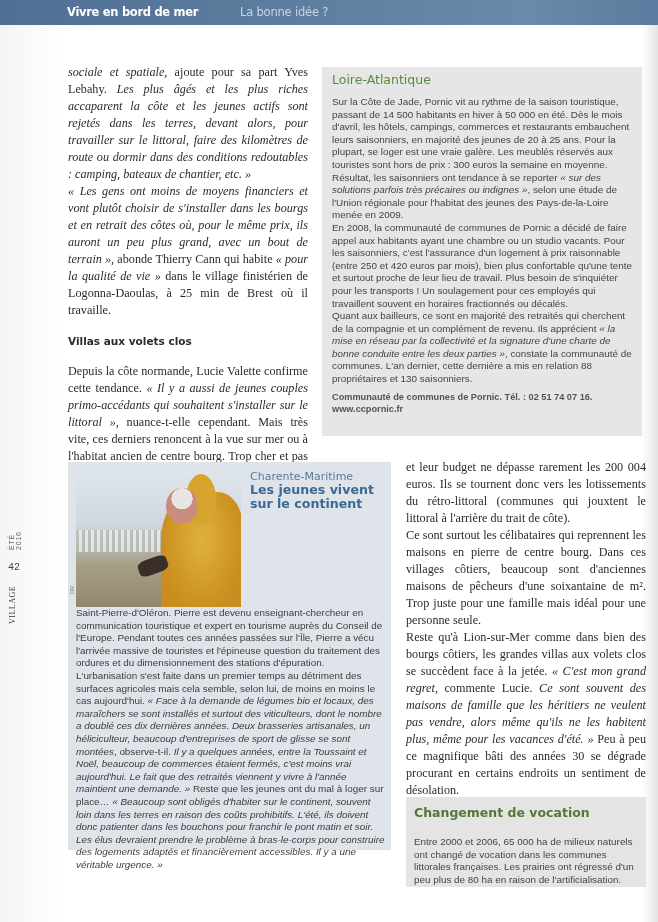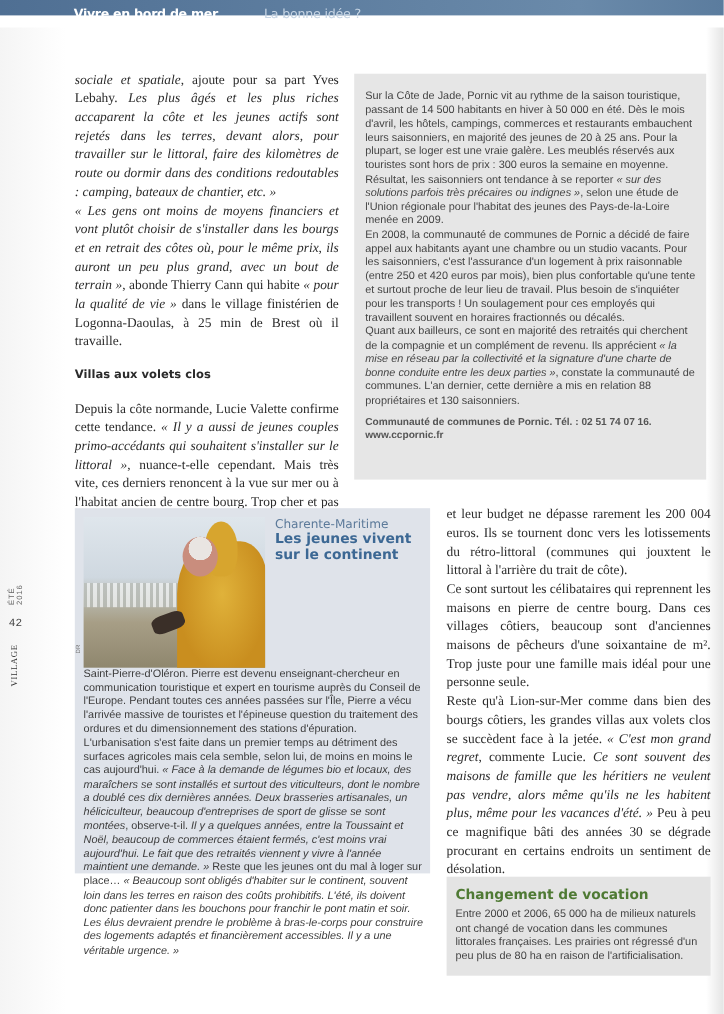--- a/index.html
+++ b/index.html
@@ -4,21 +4,21 @@
 <style>
   * { box-sizing: border-box; margin: 0; padding: 0; }
   html, body { width: 658px; height: 922px; overflow: hidden; background: #ffffff; }
   body { position: relative; font-family: "Liberation Serif", serif; color: #333; }
 
   .page-shade-right { position: absolute; right: 0; top: 25px; width: 16px; height: 897px;
     background: linear-gradient(to right, rgba(255,255,255,0), rgba(225,225,225,0.9)); }
   .page-shade-left { position: absolute; left: 0; top: 25px; width: 60px; height: 897px;
     background: linear-gradient(to right, rgba(240,240,240,0.7), rgba(255,255,255,0)); }
 
-  .header-bar { position: absolute; left: 0; top: 0; width: 658px; height: 14px;
+  .header-bar { position: absolute; left: 0; top: 0; width: 658px; height: 25px;
     background: linear-gradient(to right, #4f6f93, #6a8aaa 80%, #5b7c9e); }
   .header-bar .title { position: absolute; left: 67px; top: 5px; font-family: "DejaVu Sans", sans-serif;
     font-size: 11.5px; font-weight: bold; color: #ffffff; letter-spacing: -0.3px; }
   .header-bar .subtitle { position: absolute; left: 193px; top: 5px; font-family: "DejaVu Sans", sans-serif;
     font-size: 11.5px; color: #c7d5e4; letter-spacing: -0.2px; margin-left: 47px; }
 
   .body-text { font-family: "Liberation Serif", serif; font-size: 12.2px; line-height: 17px; color: #2b2b2b;
     text-align: justify; }
   .body-text i { font-style: italic; }
 
@@ -29,21 +29,21 @@
   .box-loire { position: absolute; left: 322px; top: 67px; width: 320px; height: 369px; background: #e6e6e6;
     padding: 6px 8px 0 10px; }
   .box-region { font-family: "DejaVu Sans", sans-serif; font-size: 12.5px; color: #5a8a3a; line-height: 14px; }
   .box-title-green { font-family: "DejaVu Sans", sans-serif; font-weight: bold; font-size: 12.8px;
     color: #4f7a34; line-height: 15px; }
   .box-sans { font-family: "Liberation Sans", sans-serif; font-size: 9.9px; line-height: 12.6px; color: #444; }
   .box-sans i { font-style: italic; }
   .box-loire .content { margin-top: 9px; }
   .box-loire .contact { margin-top: 5px; font-weight: bold; font-size: 9.2px; color: #555; }
 
-  .box-charente { position: absolute; left: 68px; top: 462px; width: 323px; height: 332px;
+  .box-charente { position: absolute; left: 68px; top: 462px; width: 323px; height: 388px;
     background: #dfe3ea; padding: 7px 8px 0 8px; }
   .photo { position: absolute; left: 8px; top: 8px; width: 165px; height: 137px; overflow: hidden;
     background: linear-gradient(to bottom, #dfe6ec 0%, #cfd8e0 40%, #b7b8ad 55%, #a79e86 70%, #8f876e 100%); }
   .photo .sea { position: absolute; left: 0; top: 60px; width: 165px; height: 22px;
     background: repeating-linear-gradient(to right, #b9bdb8 0 3px, #eef0f0 3px 6px); opacity: 0.8; }
   .photo .jacket { position: absolute; left: 85px; top: 22px; width: 82px; height: 120px;
     background: radial-gradient(ellipse at 50% 40%, #e0b23a, #c98e1f 70%); border-radius: 40% 30% 0 0; }
   .photo .hood { position: absolute; left: 110px; top: 4px; width: 30px; height: 50px; background: #d7a52e;
     border-radius: 50% 50% 40% 40%; }
   .photo .head { position: absolute; left: 90px; top: 18px; width: 32px; height: 36px;
@@ -57,21 +57,21 @@
   .box-title-blue { font-family: "DejaVu Sans", sans-serif; font-weight: bold; font-size: 12.6px;
     color: #3c6894; line-height: 13.5px; }
   .charente-intro { position: absolute; left: 182px; top: 61px; width: 135px; }
   .charente-body { position: absolute; left: 8px; top: 145px; width: 310px; }
   .charente .box-sans { color: #3c3c3c; }
 
   .col-right { position: absolute; left: 406px; top: 459px; width: 240px; }
 
   .box-change { position: absolute; left: 406px; top: 797px; width: 240px; height: 90px; background: #e4e4e4;
     padding: 8px 8px 0 8px; }
-  .box-change .box-title-green { font-size: 12.5px; margin-bottom: 6px; }
+  .box-change .box-title-green { font-size: 12.5px; margin-bottom: 16px; }
   .box-change .box-sans { font-size: 9.9px; line-height: 12.6px; color: #444; }
 
   .folio { position: absolute; left: 6px; top: 512px; width: 20px; height: 120px; }
   .folio .season { position: absolute; left: 2px; top: 38px; font-family: "Liberation Sans", sans-serif;
     font-size: 7px; color: #666; transform: rotate(-90deg); transform-origin: left top; letter-spacing: 0.8px; }
   .folio .pagenum { position: absolute; left: 2px; top: 50px; font-family: Liberation Mono, monospace;
     font-size: 10px; color: #444; }
   .folio .mag { position: absolute; left: 2px; top: 112px; font-family: "Liberation Serif", serif;
     font-size: 8px; color: #333; transform: rotate(-90deg); transform-origin: left top; letter-spacing: 0.5px; }
 </style>
@@ -87,20 +87,21 @@
 </header>
 
 <div class="col-left">
   <p class="body-text"><i>sociale et spatiale</i><span>, ajoute pour sa part Yves Lebahy. </span><i>Les plus âgés et les plus riches accaparent la côte et les jeunes actifs sont rejetés dans les terres, devant alors, pour travailler sur le littoral, faire des kilomètres de route ou dormir dans des conditions redoutables : camping, bateaux de chantier, etc. »</i></p>
   <p class="body-text"><i>« Les gens ont moins de moyens financiers et vont plutôt choisir de s'installer dans les bourgs et en retrait des côtes où, pour le même prix, ils auront un peu plus grand, avec un bout de terrain »</i><span>, abonde Thierry Cann qui habite </span><i>« pour la qualité de vie »</i><span> dans le village finistérien de Logonna-Daoulas, à 25 min de Brest où il travaille.</span></p>
   <h3 class="sub-heading">Villas aux volets clos</h3>
   <p class="body-text"><span>Depuis la côte normande, Lucie Valette confirme cette tendance. </span><i>« Il y a aussi de jeunes couples primo-accédants qui souhaitent s'installer sur le littoral »</i><span>, nuance-t-elle cependant. Mais très vite, ces derniers renoncent à la vue sur mer ou à l'habitat ancien de centre bourg. Trop cher et pas assez d'espace. Il leur faut au moins trois chambres</span></p>
 </div>
 
 <aside class="box-loire">
+  <div class="box-region">Loire-Atlantique</div>
   <div class="content">
     <p class="box-sans"><span>Sur la Côte de Jade, Pornic vit au rythme de la saison touristique, passant de 14 500 habitants en hiver à 50 000 en été. Dès le mois d'avril, les hôtels, campings, commerces et restaurants embauchent leurs saisonniers, en majorité des jeunes de 20 à 25 ans. Pour la plupart, se loger est une vraie galère. Les meublés réservés aux touristes sont hors de prix : 300 euros la semaine en moyenne. Résultat, les saisonniers ont tendance à se reporter </span><i>« sur des solutions parfois très précaires ou indignes »</i><span>, selon une étude de l'Union régionale pour l'habitat des jeunes des Pays-de-la-Loire menée en 2009.</span></p>
     <p class="box-sans"><span>En 2008, la communauté de communes de Pornic a décidé de faire appel aux habitants ayant une chambre ou un studio vacants. Pour les saisonniers, c'est l'assurance d'un logement à prix raisonnable (entre 250 et 420 euros par mois), bien plus confortable qu'une tente et surtout proche de leur lieu de travail. Plus besoin de s'inquiéter pour les transports ! Un soulagement pour ces employés qui travaillent souvent en horaires fractionnés ou décalés.</span></p>
     <p class="box-sans"><span>Quant aux bailleurs, ce sont en majorité des retraités qui cherchent de la compagnie et un complément de revenu. Ils apprécient </span><i>« la mise en réseau par la collectivité et la signature d'une charte de bonne conduite entre les deux parties »</i><span>, constate la communauté de communes. L'an dernier, cette dernière a mis en relation 88 propriétaires et 130 saisonniers.</span></p>
     <p class="box-sans contact">Communauté de communes de Pornic. Tél. : 02 51 74 07 16. www.ccpornic.fr</p>
   </div>
 </aside>
 
 <aside class="box-charente charente">
   <div class="photo" title="Pierre Frustier in a yellow raincoat on the beach">

